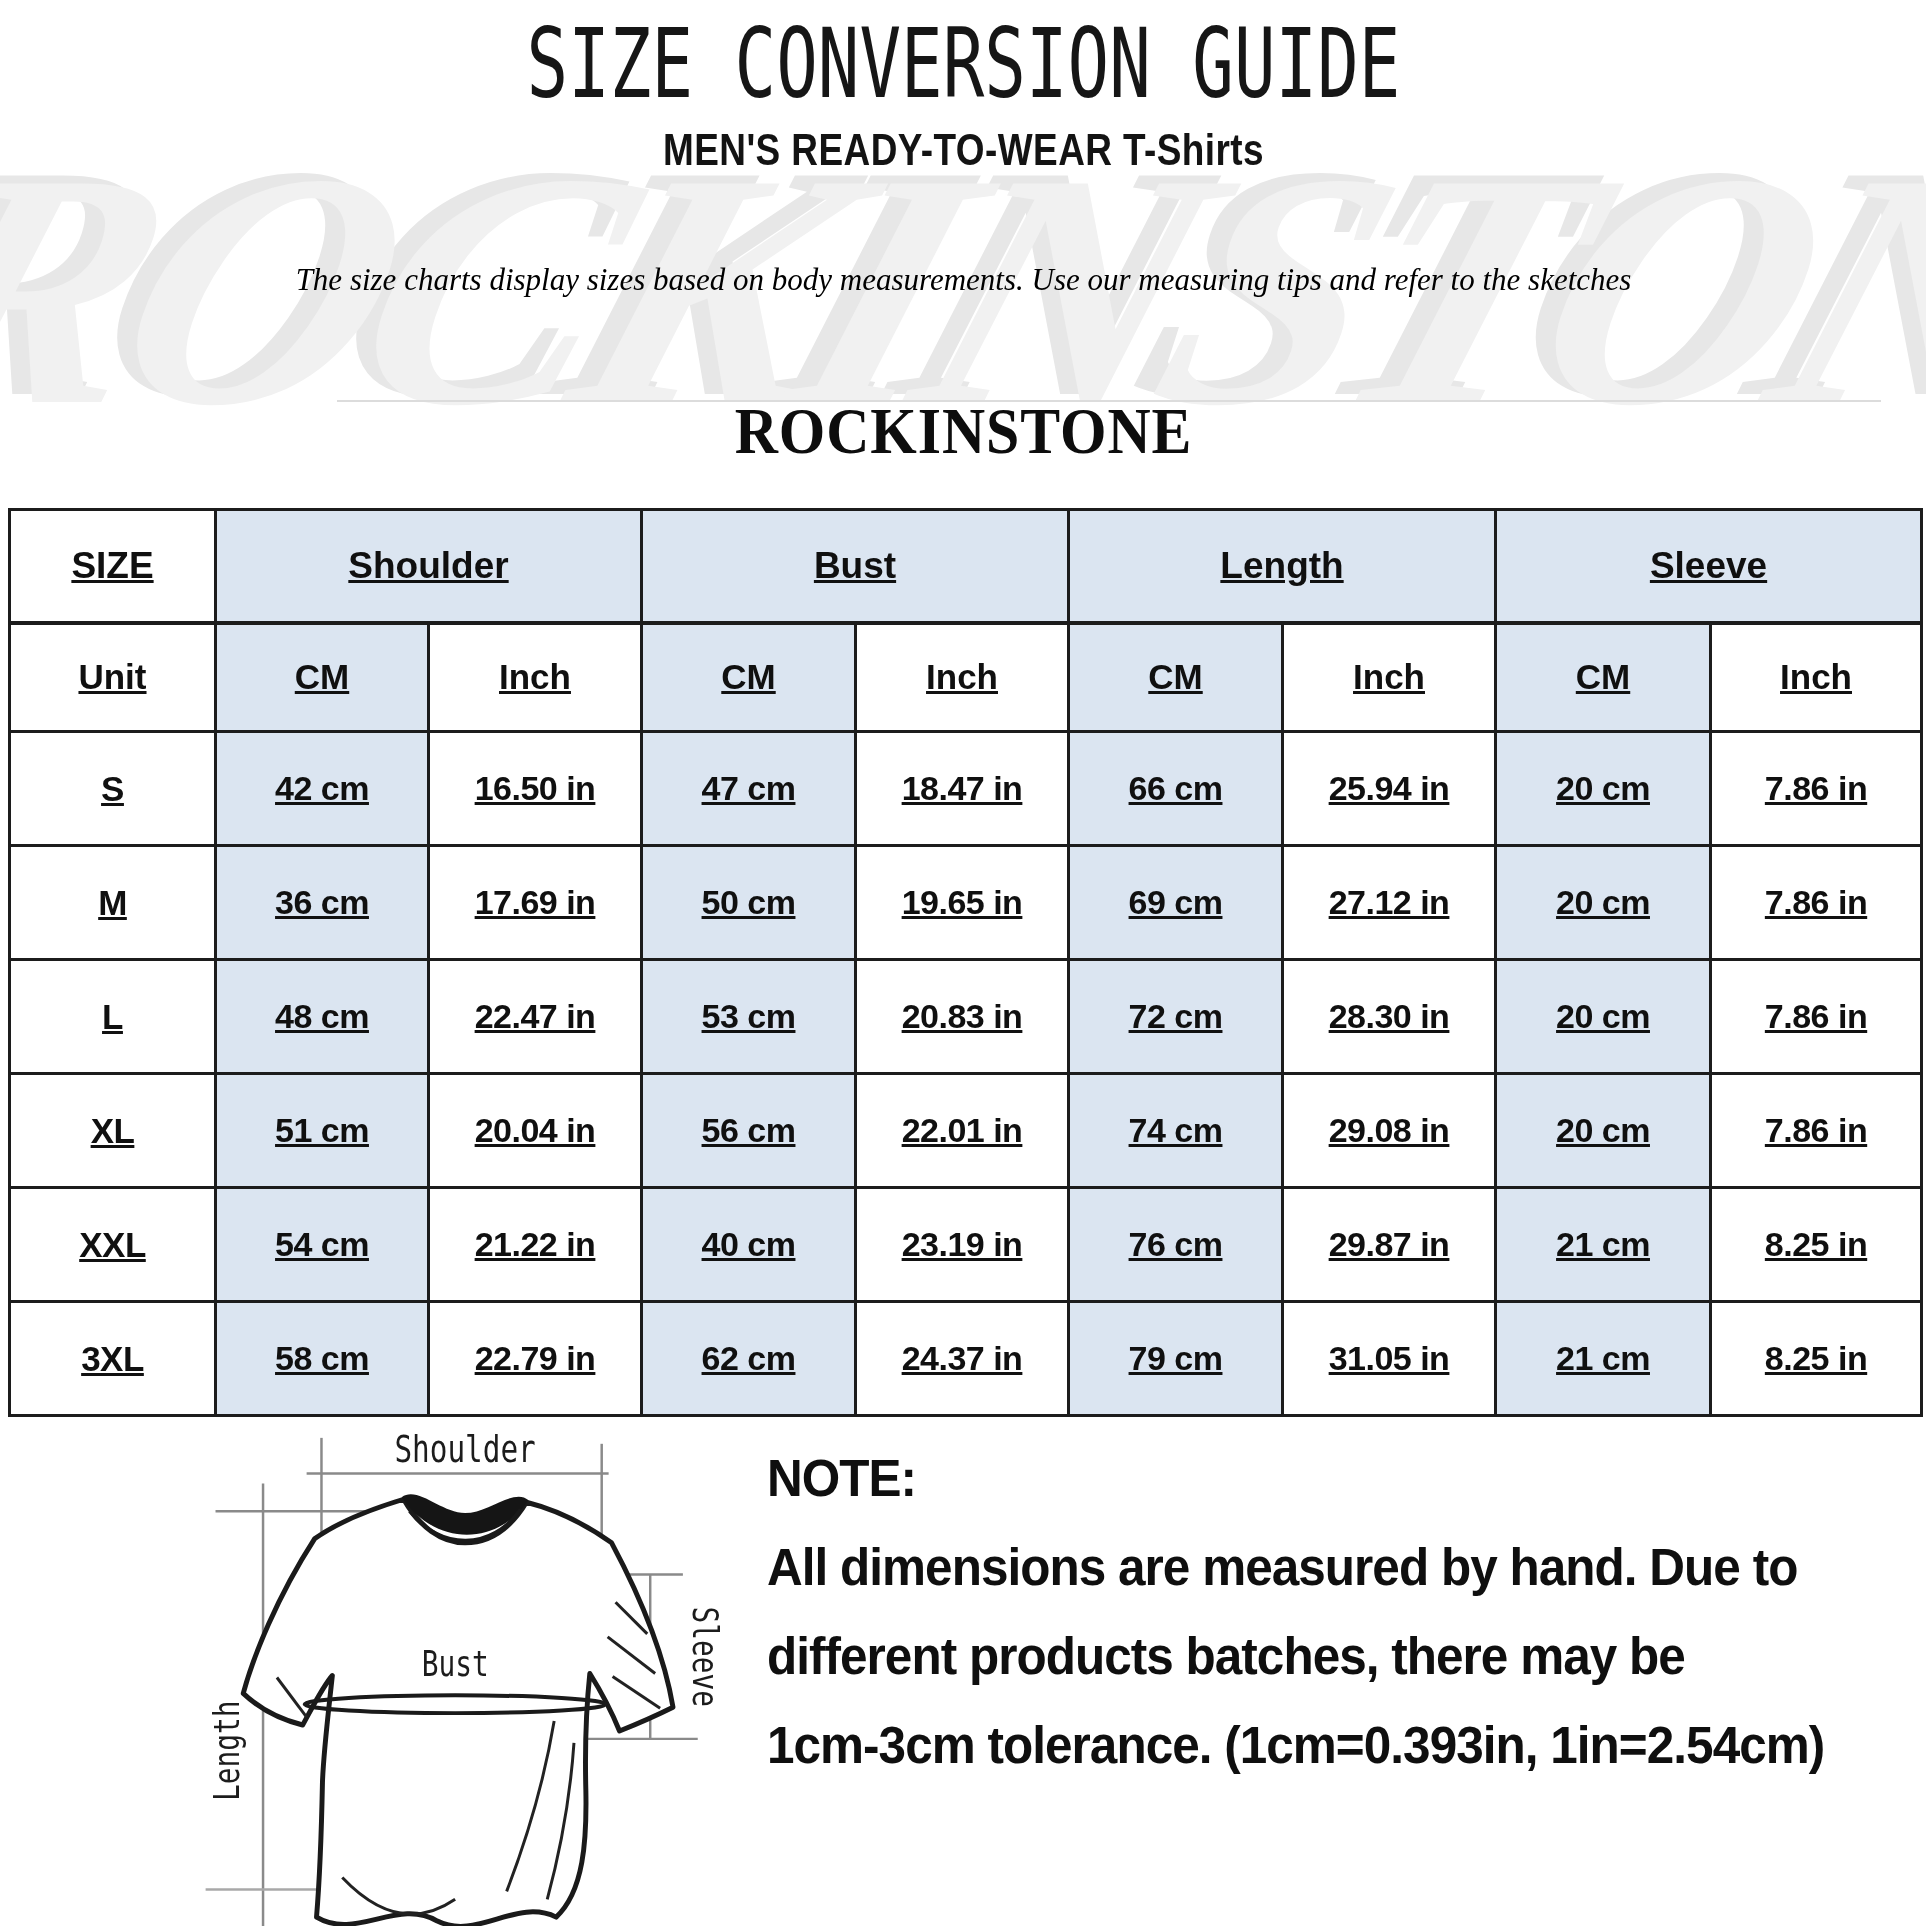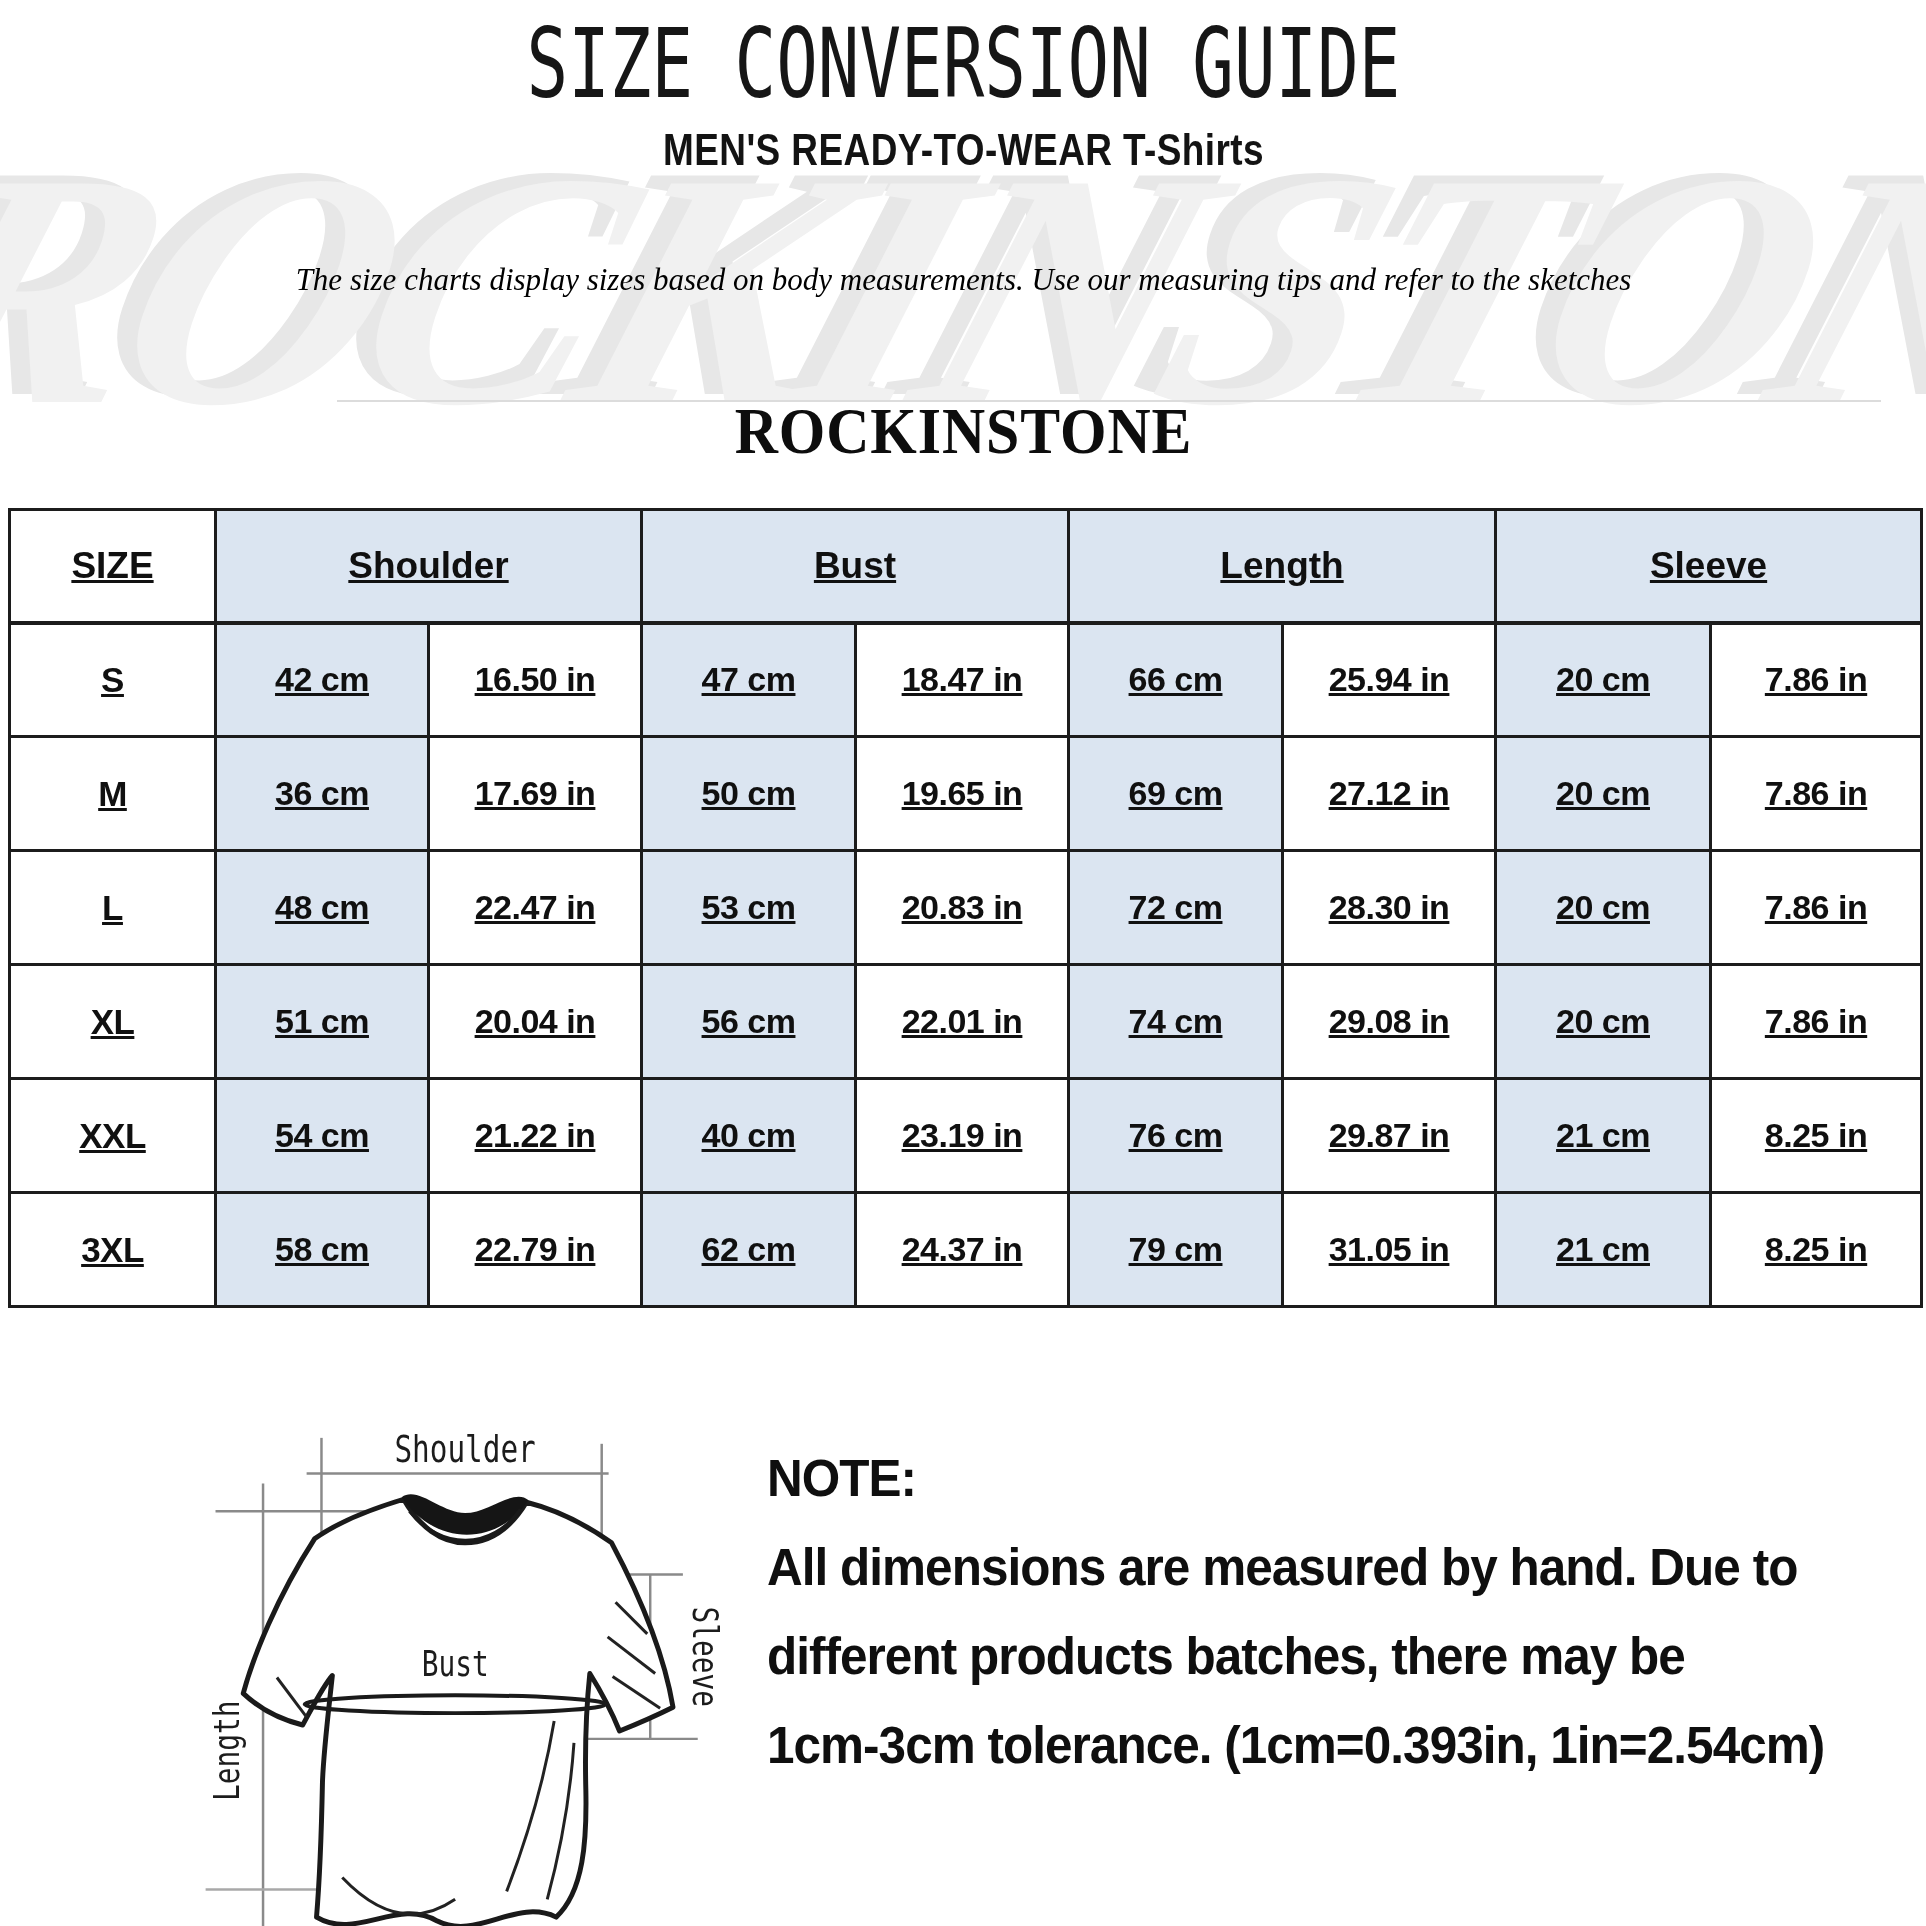--- a/index.html
+++ b/index.html
@@ -81,20 +81,31 @@
         <col style="width:211px">
     </colgroup>
     <tbody>
         <tr class="r-head">
       <th class="corner">SIZE</th>
       <th class="grp" colspan="2">Shoulder</th>
       <th class="grp" colspan="2">Bust</th>
       <th class="grp" colspan="2">Length</th>
       <th class="grp" colspan="2">Sleeve</th>
     </tr>
+    <tr class="r-unit">
+      <th class="unit lbl">Unit</th>
+      <th class="unit cm">CM</th>
+      <th class="unit in">Inch</th>
+      <th class="unit cm">CM</th>
+      <th class="unit in">Inch</th>
+      <th class="unit cm">CM</th>
+      <th class="unit in">Inch</th>
+      <th class="unit cm">CM</th>
+      <th class="unit in">Inch</th>
+    </tr>
     <tr class="r-data">
       <td class="lbl">S</td>
       <td class="cm">42 cm</td>
       <td class="in">16.50 in</td>
       <td class="cm">47 cm</td>
       <td class="in">18.47 in</td>
       <td class="cm">66 cm</td>
       <td class="in">25.94 in</td>
       <td class="cm">20 cm</td>
       <td class="in">7.86 in</td>

